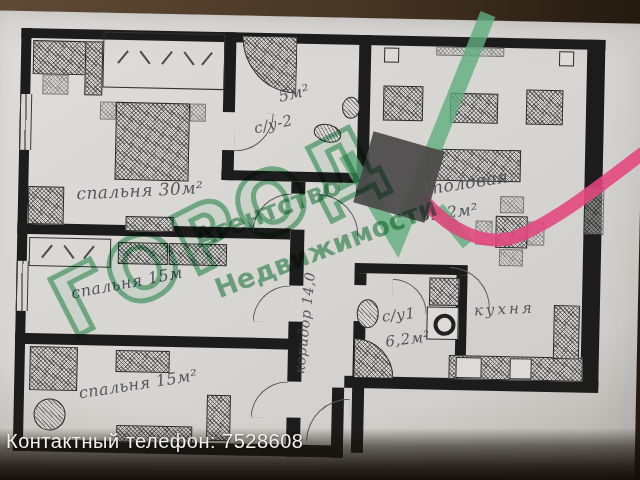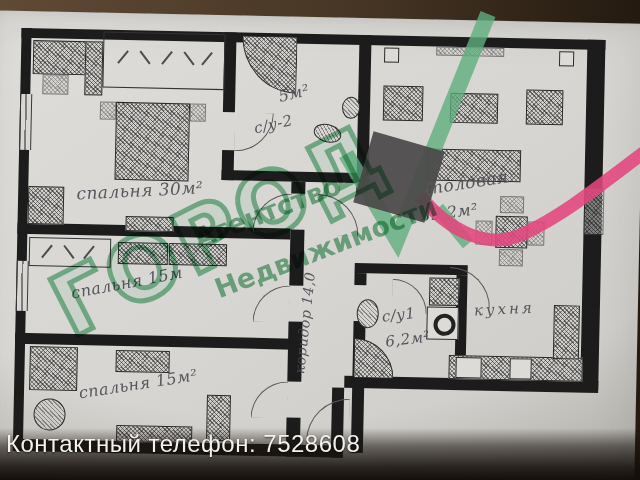--- a/index.html
+++ b/index.html
@@ -49,21 +49,21 @@
     font-size:86px;letter-spacing:4px;color:rgba(150,210,175,.14);
     -webkit-text-stroke:5px rgba(86,175,120,.72);
     mix-blend-mode:multiply;white-space:nowrap;
   }
   .caption-zone{
     position:absolute;left:0;right:0;bottom:0;height:52px;
     background:linear-gradient(to bottom, rgba(24,18,12,0) 0%, rgba(24,18,12,.55) 35%, rgba(20,15,10,.88) 75%, #150f0a 100%);
   }
   .caption{
     position:absolute;left:6px;top:2px;
-    font-family:"Liberation Sans",sans-serif;font-size:24px;color:#f2f1ee;
+    font-family:"Liberation Sans",sans-serif;font-size:20px;color:#f2f1ee;
     text-shadow:0 1px 2px rgba(0,0,0,.6);letter-spacing:.5px;
   }
   .vignette{position:absolute;inset:0;pointer-events:none;
     background:radial-gradient(120% 95% at 45% 35%, rgba(0,0,0,0) 55%, rgba(40,30,20,.18) 82%, rgba(30,22,14,.4) 100%);}
   svg.logo{position:absolute;inset:0;pointer-events:none;}
 </style>
 </head>
 <body>
 
 <div class="stage">

